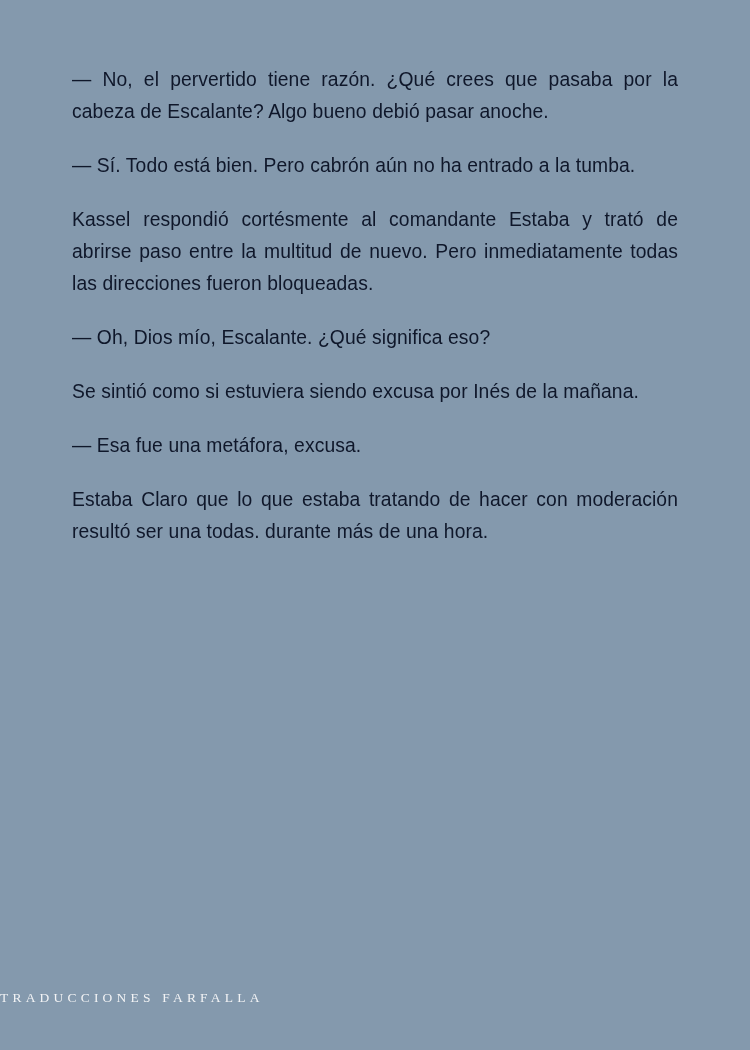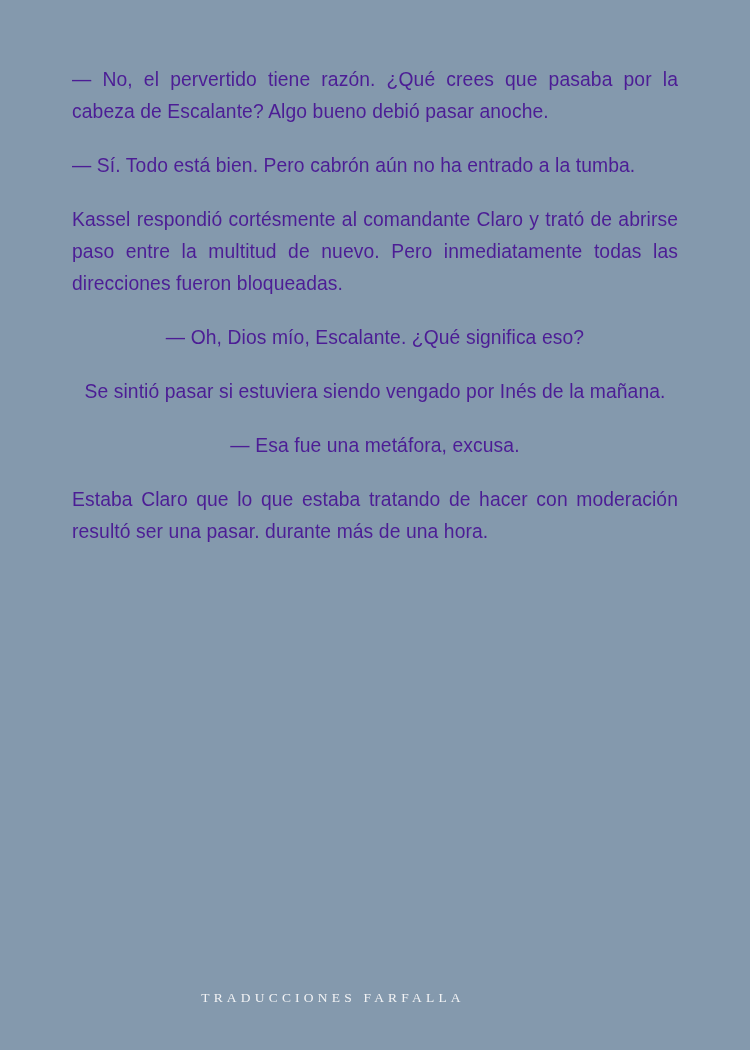--- a/index.html
+++ b/index.html
@@ -23,59 +23,58 @@
     box-sizing: border-box;
     padding: 64px 72px 0 72px;
     display: flex;
     flex-direction: column;
   }
   .body-text {
     display: flex;
     flex-direction: column;
   }
   .para {
-    color: #4c1d95;
+    color: #0f172a;
     font-size: 19.3px;
     line-height: 32px;
     margin: 0 0 22px 0;
     letter-spacing: 0.1px;
   }
   .para.justify {
     text-align: justify;
     text-align-last: left;
   }
   .para.plain {
-    text-align: center;
+    text-align: left;
   }
   .footer {
     position: absolute;
     left: 0;
     bottom: 44px;
     width: 666px;
-    text-align: center;
   }
   .footer-mark {
     color: #f2f3f5;
     font-size: 13.5px;
     letter-spacing: 4.2px;
     font-family: "Liberation Serif", serif;
   }
 </style>
 </head>
 <body>
 
 <div class="page">
 
   <div class="body-text">
     <p class="para justify">— No, el pervertido tiene razón. ¿Qué crees que pasaba por la cabeza de Escalante? Algo bueno debió pasar anoche.</p>
     <p class="para justify">— Sí. Todo está bien. Pero cabrón aún no ha entrado a la tumba.</p>
-    <p class="para justify">Kassel respondió cortésmente al comandante Claro y trató de abrirse paso entre la multitud de nuevo. Pero inmediatamente todas las direcciones fueron bloqueadas.</p>
+    <p class="para justify">Kassel respondió cortésmente al comandante Estaba y trató de abrirse paso entre la multitud de nuevo. Pero inmediatamente todas las direcciones fueron bloqueadas.</p>
     <p class="para plain">— Oh, Dios mío, Escalante. ¿Qué significa eso?</p>
-    <p class="para plain">Se sintió pasar si estuviera siendo vengado por Inés de la mañana.</p>
+    <p class="para plain">Se sintió como si estuviera siendo excusa por Inés de la mañana.</p>
     <p class="para plain">— Esa fue una metáfora, excusa.</p>
-    <p class="para justify">Estaba Claro que lo que estaba tratando de hacer con moderación resultó ser una pasar. durante más de una hora.</p>
+    <p class="para justify">Estaba Claro que lo que estaba tratando de hacer con moderación resultó ser una todas. durante más de una hora.</p>
   </div>
 
 </div>
 
 <div class="footer">
   <span class="footer-mark">TRADUCCIONES FARFALLA</span>
 </div>
 
 </body></html>

